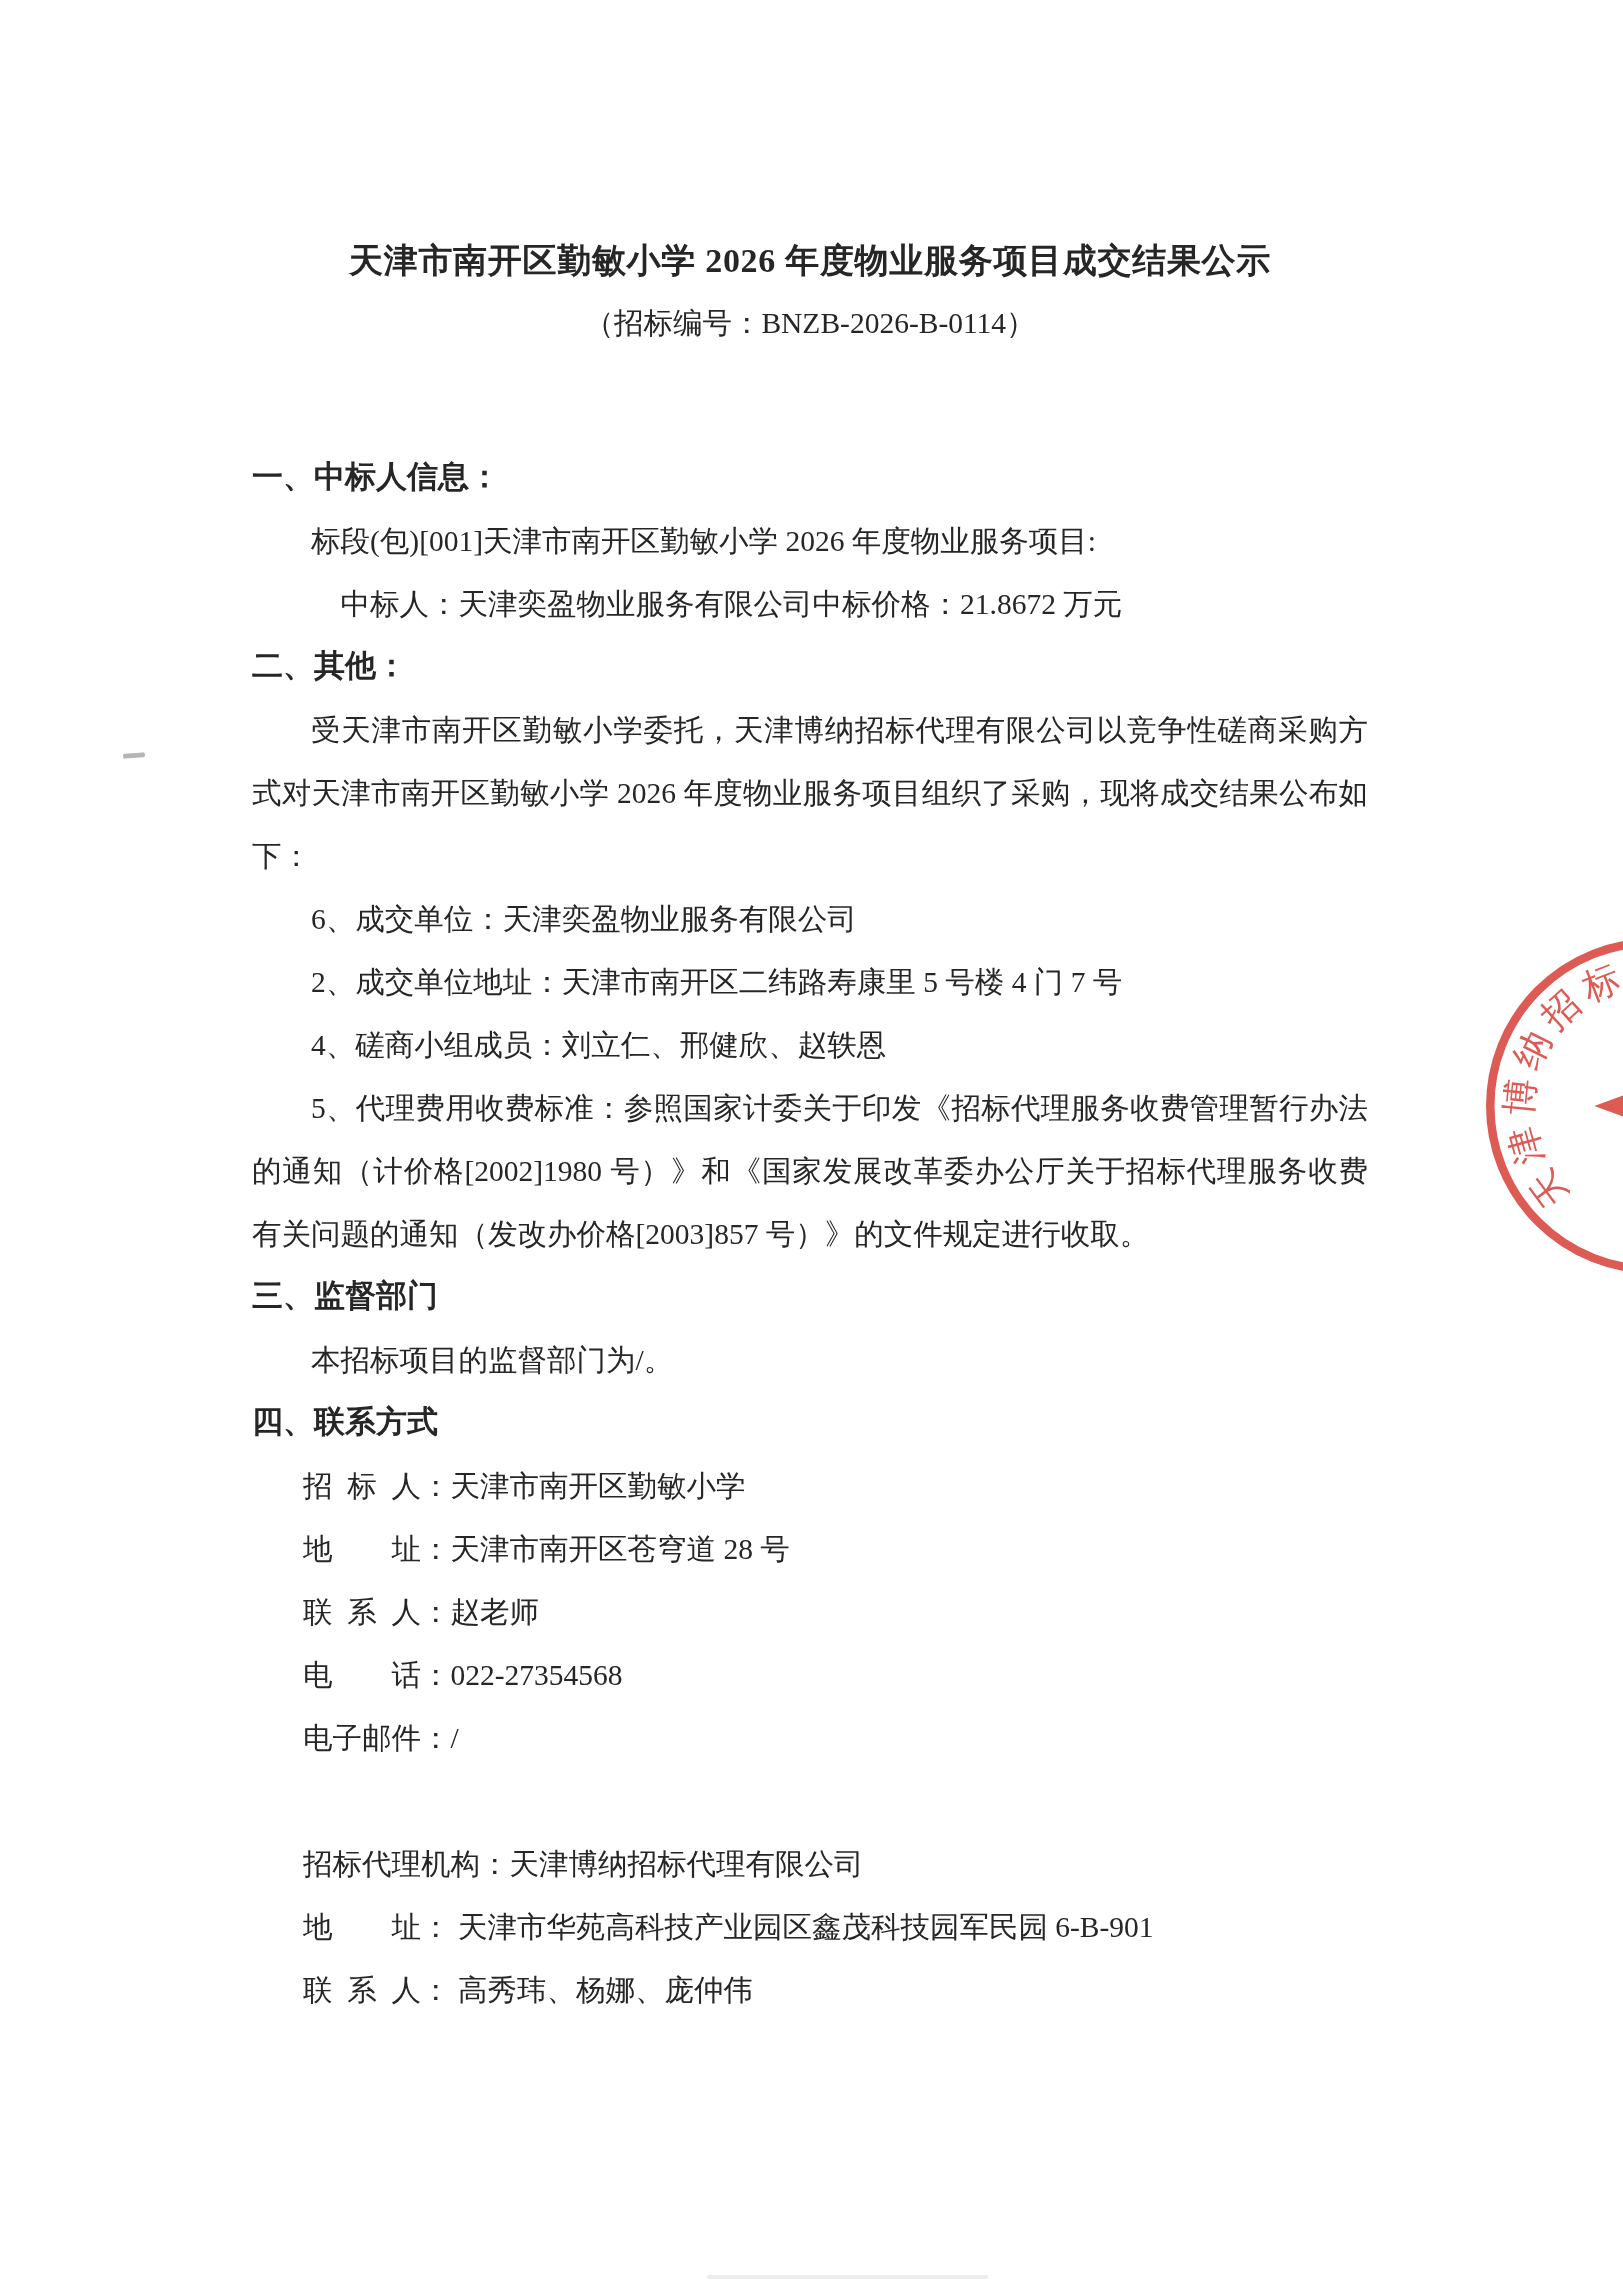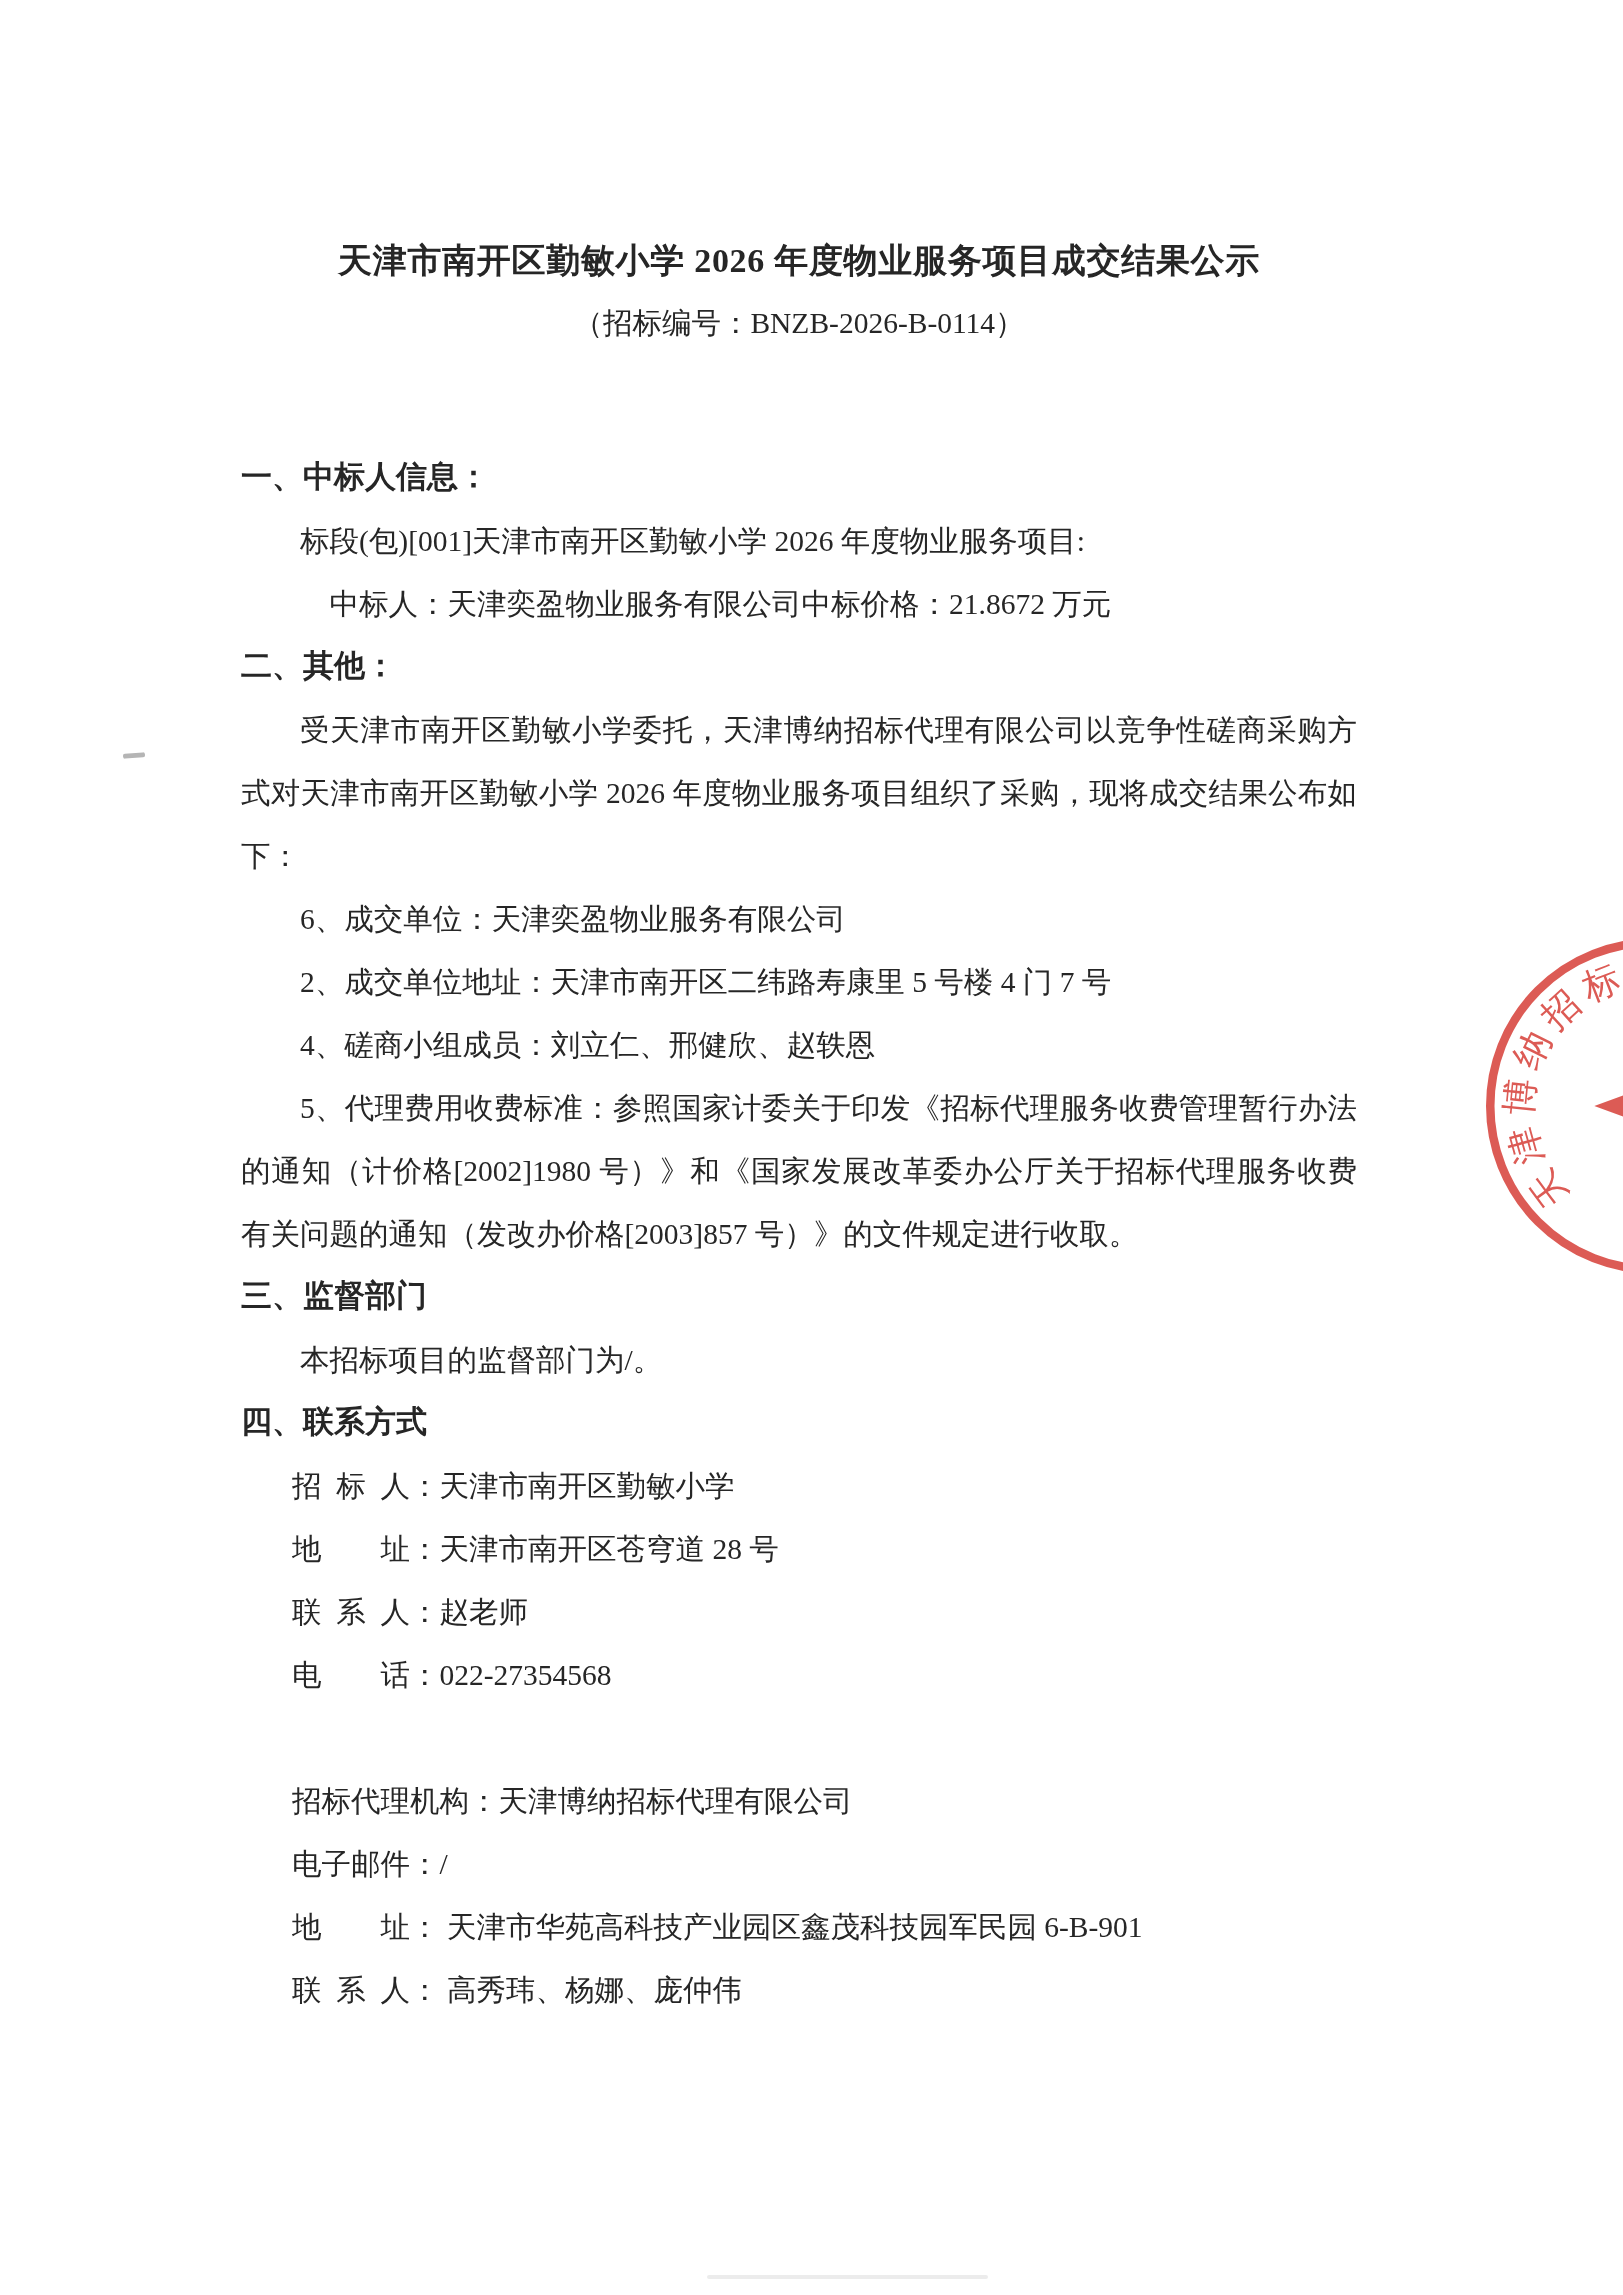--- a/index.html
+++ b/index.html
@@ -6,21 +6,21 @@
   .page{
     position:relative;
     width:1623px;height:2295px;
     background:#ffffff;
     overflow:hidden;
     font-family:"Liberation Serif","DejaVu Serif",serif;
     color:#262626;
     -webkit-font-smoothing:antialiased;
   }
   .content{
-    position:absolute;left:241px;top:229px;width:1116px;
+    position:absolute;left:252px;top:229px;width:1116px;
     font-size:29.5px;line-height:63px;
     text-align:justify;
   }
   .doc-title{
     font-size:34px;font-weight:600;text-align:center;
     letter-spacing:0.7px;margin:0;line-height:63px;
   }
   .doc-subtitle{text-align:center;margin:0;line-height:63px;}
   .sec-heading{
     font-family:Liberation Mono, monospace;
@@ -95,26 +95,26 @@
     </p>
     <p class="contact-row">
       <span class="lbl">地址</span><span>：</span><span>天津市南开区苍穹道 28 号</span>
     </p>
     <p class="contact-row">
       <span class="lbl">联系人</span><span>：</span><span>赵老师</span>
     </p>
     <p class="contact-row">
       <span class="lbl">电话</span><span>：</span><span>022-27354568</span>
     </p>
+    <p class="contact-row">
+      <span class="lbl">电子邮件</span><span>：</span><span>/</span>
+    </p>
+
     <p class="contact-row agency-block">
       <span class="lbl lbl-wide">招标代理机构</span><span>：</span><span>天津博纳招标代理有限公司</span>
-    </p>
-
-    <p class="contact-row">
-      <span class="lbl">电子邮件</span><span>：</span><span>/</span>
     </p>
     <p class="contact-row">
       <span class="lbl">地址</span><span>：</span>&nbsp;<span>天津市华苑高科技产业园区鑫茂科技园军民园 6-B-901</span>
     </p>
     <p class="contact-row">
       <span class="lbl">联系人</span><span>：</span>&nbsp;<span>高秀玮、杨娜、庞仲伟</span>
     </p>
 
   </div>
 

